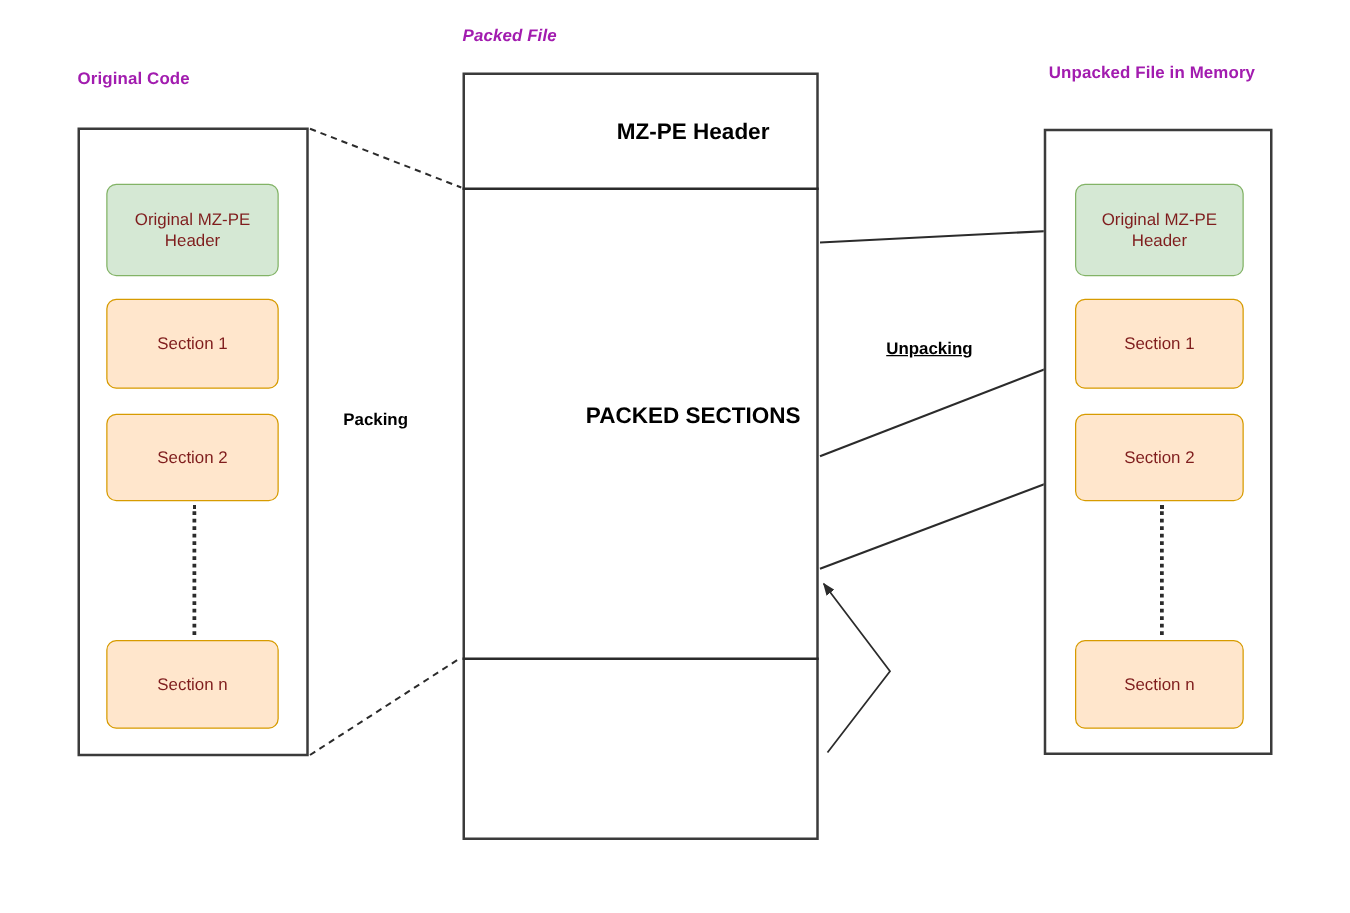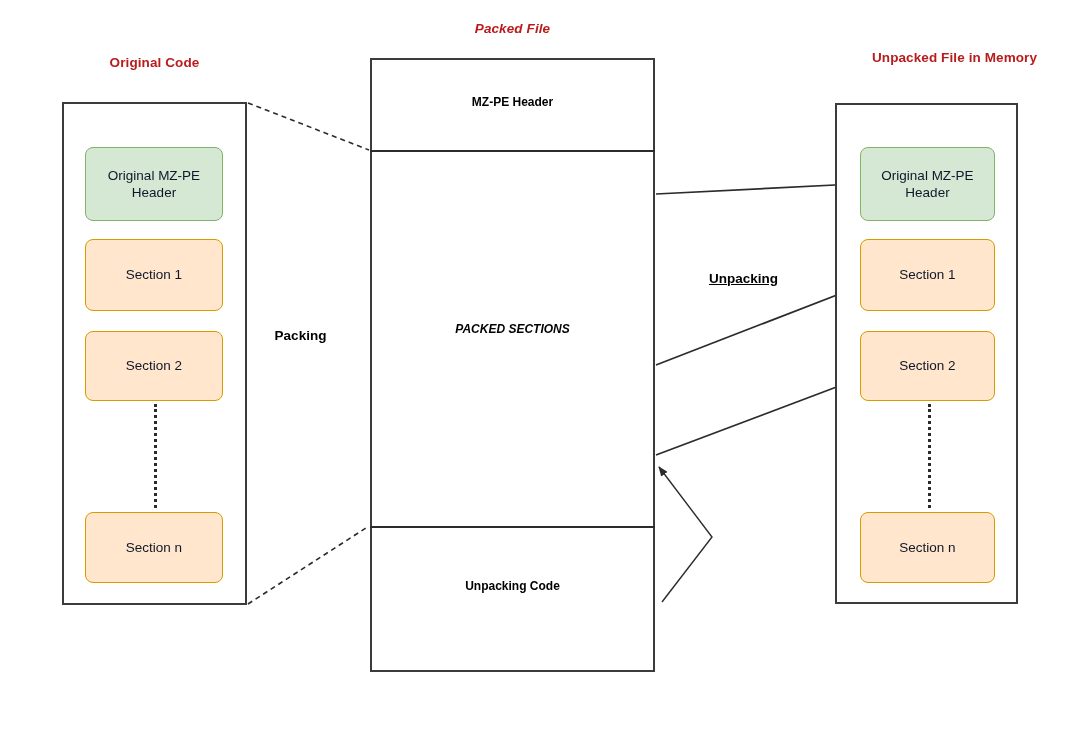--- a/index.html
+++ b/index.html
@@ -27,28 +27,28 @@
     width: 1080px;
     height: 730px;
     pointer-events: none;
   }
 
   
   .col-title {
     position: absolute;
     font-size: 13.5px;
     font-weight: bold;
-    color: #b91c1c;
-    text-align: center;
+    color: #a21caf;
+    text-align: left;
     white-space: nowrap;
     letter-spacing: 0.1px;
   }
   #title-original  { left: 62px;  top: 55px;  width: 185px; }
   #title-packed    { left: 370px; top: 21px;  width: 285px; font-style: italic; }
-  #title-unpacked  { left: 863px; top: 50px;  width: 183px; }
+  #title-unpacked  { left: 839px; top: 50px;  width: 183px; }
 
   
   .outer-box {
     position: absolute;
     border: 2px solid #3b3b3b;
     background: #ffffff;
     box-sizing: border-box;
   }
   #box-original { left: 62px;  top: 102px; width: 185px; height: 503px; }
   #box-packed   { left: 370px; top: 58px;  width: 285px; height: 614px; }
@@ -59,41 +59,42 @@
     position: absolute;
     height: 0;
     border-top: 2px solid #2b2b2b;
   }
   #divider-top    { left: 370px; top: 150px; width: 285px; }
   #divider-bottom { left: 370px; top: 526px; width: 285px; }
 
   
   .packed-label {
     position: absolute;
-    font-size: 12px;
+    font-size: 18px;
     font-weight: bold;
     text-align: center;
     white-space: nowrap;
+    padding-left: 42px;
   }
   #label-mzpe     { left: 370px; top: 95px;  width: 285px; }
-  #label-packed   { left: 370px; top: 322px; width: 285px; font-style: italic; }
+  #label-packed   { left: 370px; top: 322px; width: 285px; }
   #label-unpcode  { left: 370px; top: 579px; width: 285px; }
 
   
   .block {
     position: absolute;
     box-sizing: border-box;
     border-radius: 8px;
     display: flex;
     align-items: center;
     justify-content: center;
     text-align: center;
     font-size: 13.5px;
     line-height: 1.28;
-    color: #0f172a;
+    color: #7f1d1d;
     padding: 2px 4px;
   }
   .block.green  { background: #d5e8d4; border: 1.6px solid #82b366; }
   .block.orange { background: #ffe6cc; border: 1.6px solid #d79b00; }
 
   
   #l-header { left: 85px; top: 147px; width: 138px; height: 74px; }
   #l-sec1   { left: 85px; top: 239px; width: 138px; height: 72px; }
   #l-sec2   { left: 85px; top: 331px; width: 138px; height: 70px; }
   #l-secn   { left: 85px; top: 512px; width: 138px; height: 71px; }
@@ -152,21 +153,20 @@
 
   <div class="outer-box" id="box-original"></div>
   <div class="outer-box" id="box-packed"></div>
   <div class="outer-box" id="box-unpacked"></div>
 
   <div class="divider" id="divider-top"></div>
   <div class="divider" id="divider-bottom"></div>
 
   <div class="packed-label" id="label-mzpe">MZ-PE Header</div>
   <div class="packed-label" id="label-packed">PACKED SECTIONS</div>
-  <div class="packed-label" id="label-unpcode">Unpacking Code</div>
 
   <div class="block green" id="l-header">Original MZ-PE Header</div>
   <div class="block orange" id="l-sec1">Section 1</div>
   <div class="block orange" id="l-sec2">Section 2</div>
   <div class="dots" id="dots-left"></div>
   <div class="block orange" id="l-secn">Section n</div>
 
   <div class="block green" id="r-header">Original MZ-PE Header</div>
   <div class="block orange" id="r-sec1">Section 1</div>
   <div class="block orange" id="r-sec2">Section 2</div>

